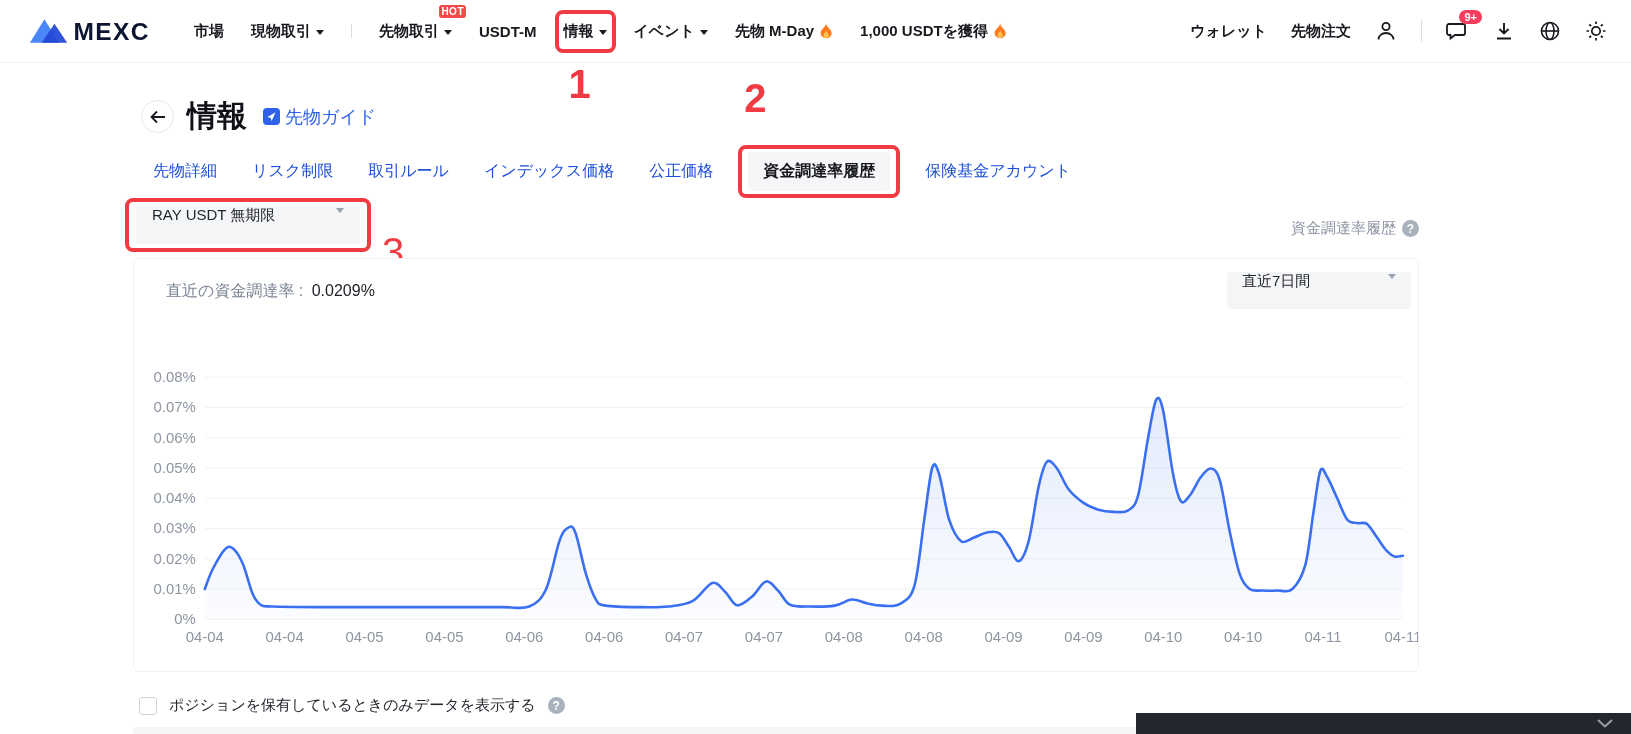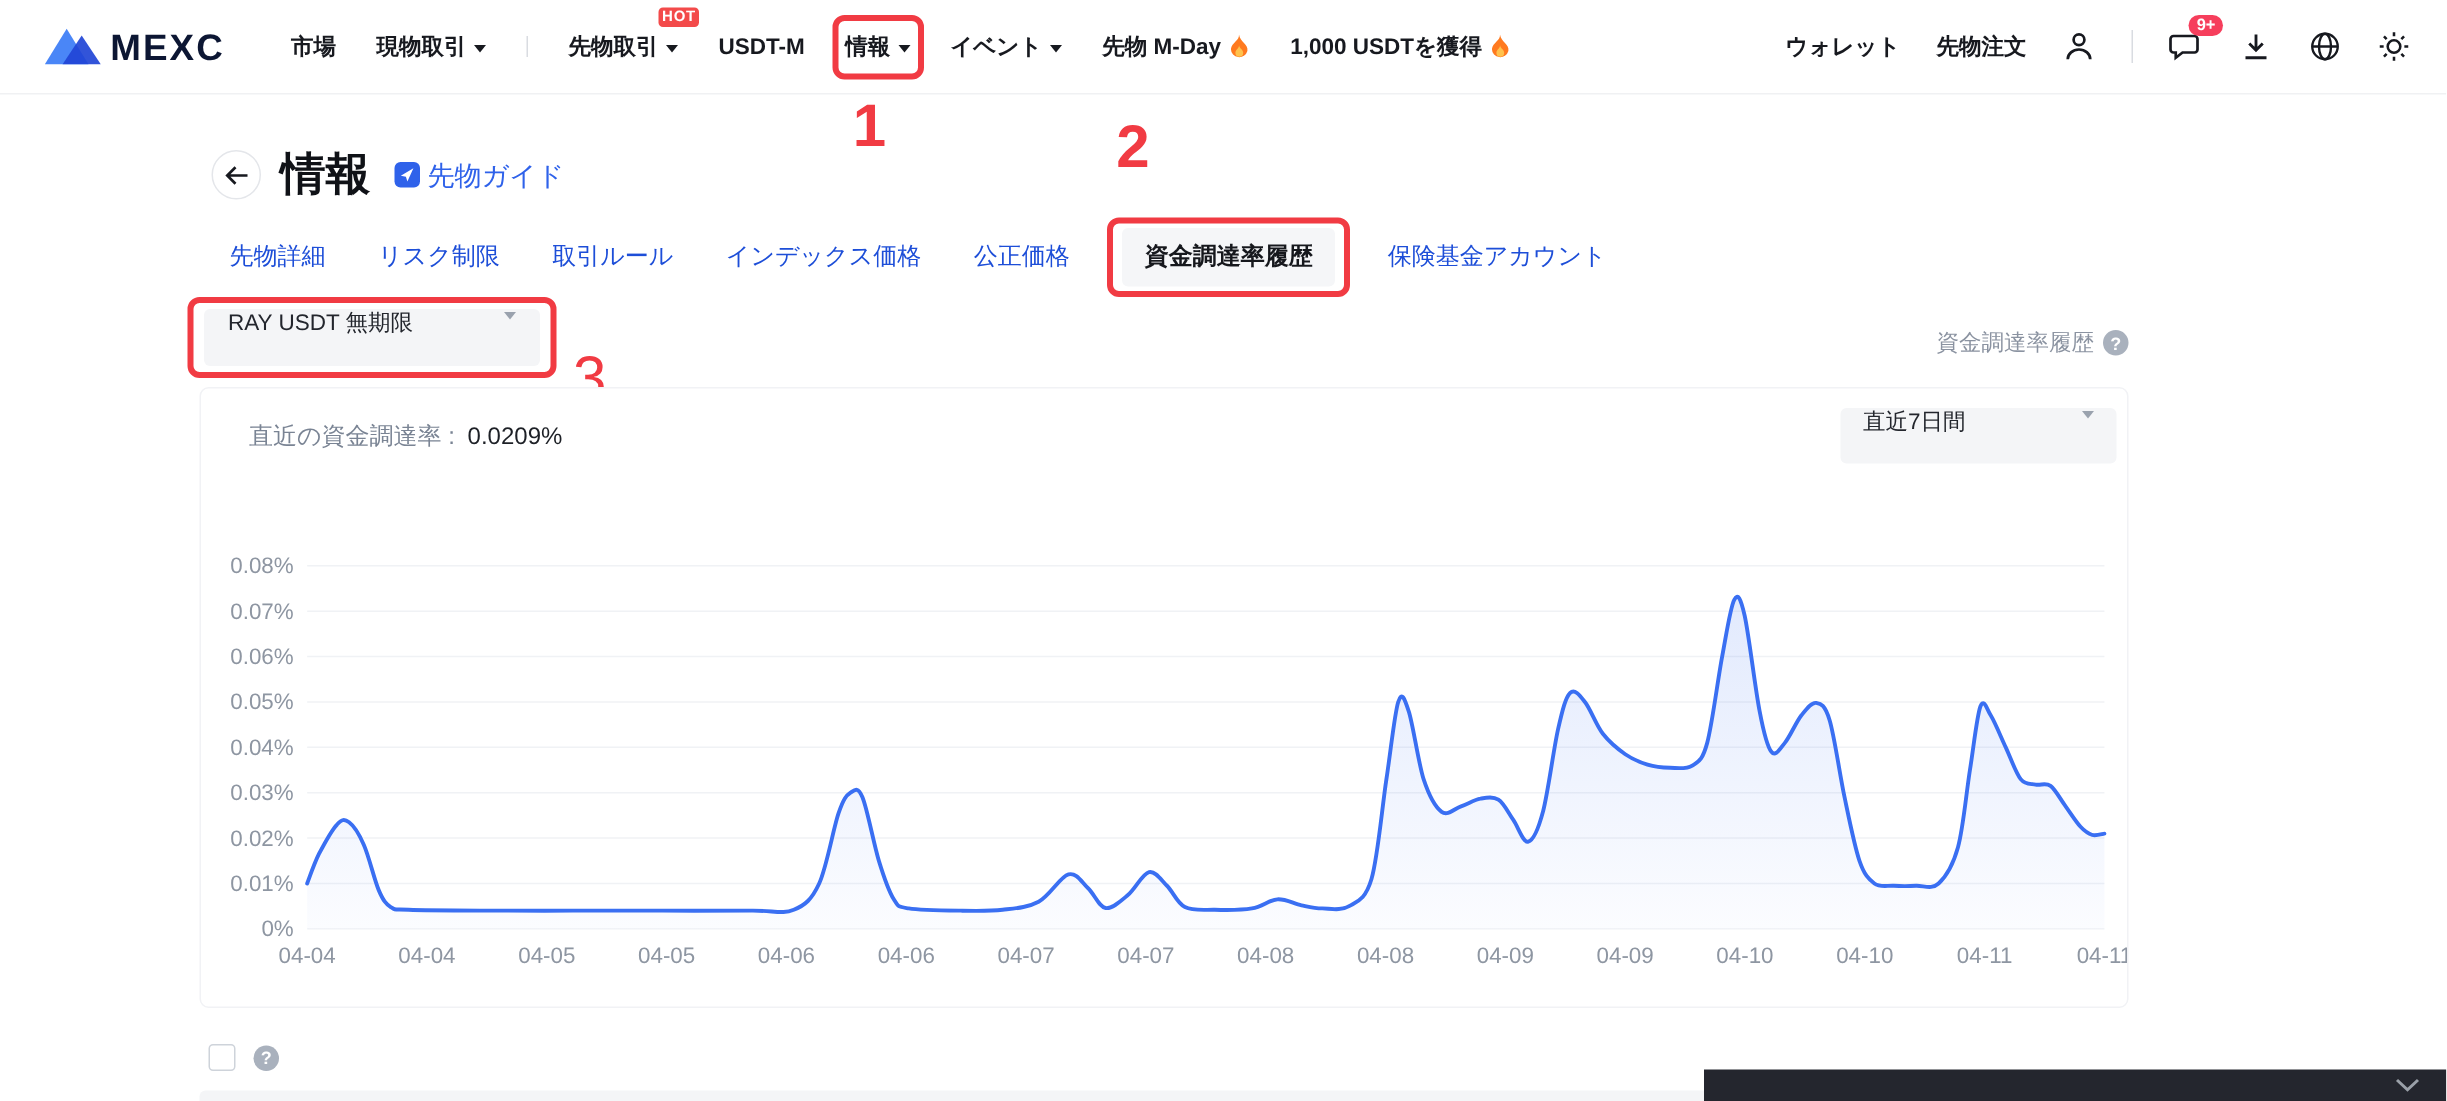--- a/index.html
+++ b/index.html
@@ -268,20 +268,21 @@
       <span class="val">0.0209%</span>
     </div>
     <div class="select period-select">
       <span>直近7日間</span>
       <i class="caret gray"></i>
     </div>
   </section>
 
   <div class="checkbox-row">
     <span class="checkbox"></span>
+    <span>ポジションを保有しているときのみデータを表示する</span>
     <span class="q-icon">
       <span>?</span>
       </span>
   </div>
   <div class="strip"></div>
   <div class="dark-bar">
     <svg width="16" height="9" viewBox="0 0 16 9" fill="none" stroke="#9aa0a8" stroke-width="2">
       <path d="M1 1 L8 7.5 L15 1"></path>
     </svg>
   </div>

